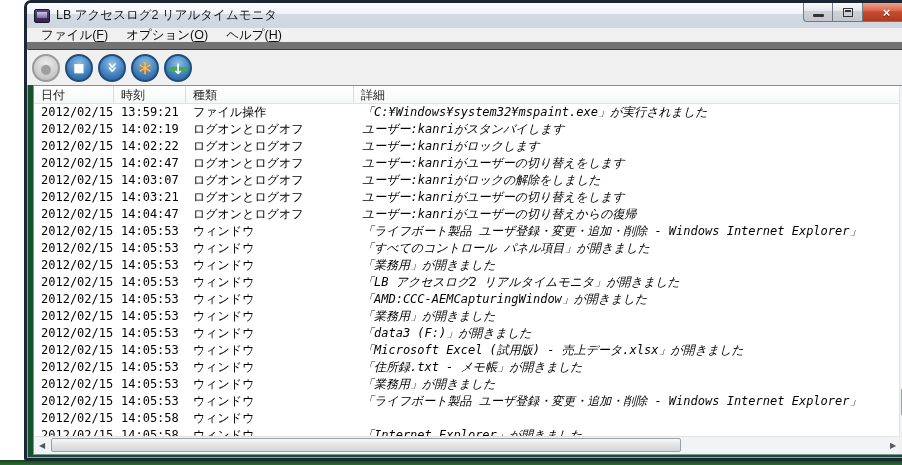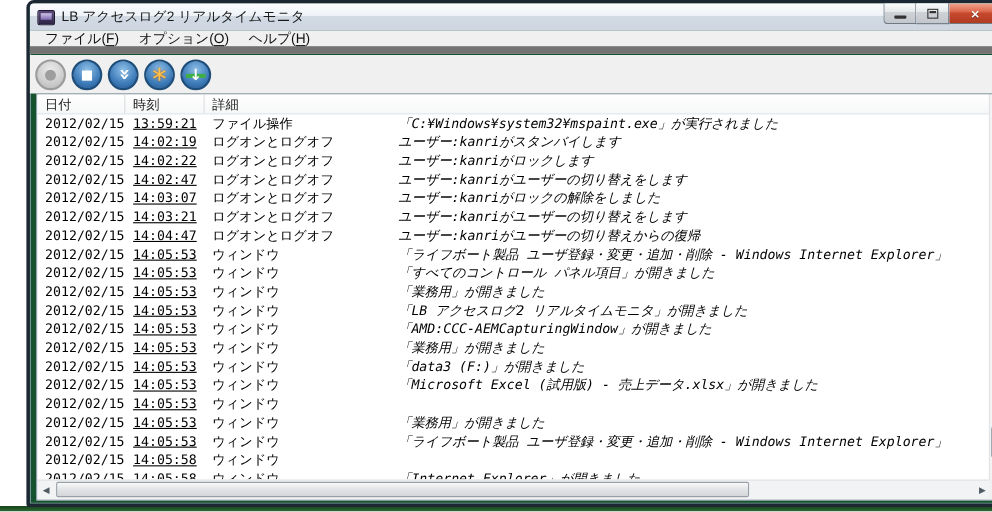--- a/index.html
+++ b/index.html
@@ -63,21 +63,21 @@
     border:1px solid #82909e; background:#fff; }
   .lv-content { position:absolute; left:0; top:0; right:17px; bottom:18px; overflow:hidden; background:#fff; }
   .lv-header { position:absolute; left:0; top:0; right:0; height:18px;
     background:linear-gradient(#ffffff,#f6f7f8); border-bottom:1px solid #dfe3e6;
     display:flex; font-size:12px; color:#222; }
   .hcell { padding:1px 0 0 7px; border-right:1px solid #d9dde1; height:100%; }
   .hc-date { width:80px; } .hc-time { width:72px; } .hc-type { width:168px; } .hc-detail { flex:1; border-right:none; }
   .lv-rows { position:absolute; left:0; top:18px; right:0; bottom:0; overflow:hidden;
     font-family:"DejaVu Sans Mono",monospace; font-size:12px; color:#000; }
   .lrow { display:flex; height:17px; line-height:17px; white-space:nowrap; }
-  .c-date { width:80px; padding-left:7px; flex:none; } .c-time { width:72px; padding-left:7px; flex:none;text-decoration:underline; }
+  .c-date { width:80px; padding-left:7px; flex:none; } .c-time { width:72px; padding-left:7px; flex:none; }
   .c-type { width:168px; padding-left:7px; flex:none; } .c-detail { flex:1; padding-left:8px; overflow:hidden;font-style:italic; }
 
   
   .vscroll { position:absolute; top:0; right:0; width:17px; height:352px; background:#f2f3f4; border-left:1px solid #e2e2e2; }
   .hscroll { position:absolute; left:0; bottom:0; height:18px; width:867px; background:#f2f3f4; border-top:1px solid #e2e2e2; }
   .sb-arrow { position:absolute; display:flex; align-items:center; justify-content:center;
     color:#4f5a63; font-size:8px; font-family:"DejaVu Sans",sans-serif; }
   .v-up { top:0; left:0; right:0; height:16px; }
   .v-down { bottom:0; left:0; right:0; height:16px; }
   .h-left { left:0; top:0; bottom:0; width:16px; }
@@ -141,20 +141,21 @@
           <span class="bar"></span>
           <span class="glyph">↓</span>
         </div>
     </div>
 
     <div class="listview">
       <div class="lv-content">
         <div class="lv-header">
           <div class="hcell hc-date">日付</div>
           <div class="hcell hc-time">時刻</div>
+          <div class="hcell hc-type">種類</div>
           <div class="hcell hc-detail">詳細</div>
         </div>
         <div class="lv-rows">
           <div class="lrow">
               <span class="c-date">2012/02/15</span>
               <span class="c-time">13:59:21</span>
               <span class="c-type">ファイル操作</span>
               <span class="c-detail">「C:¥Windows¥system32¥mspaint.exe」が実行されました</span>
             </div>
           <div class="lrow">
@@ -238,20 +239,21 @@
           <div class="lrow">
               <span class="c-date">2012/02/15</span>
               <span class="c-time">14:05:53</span>
               <span class="c-type">ウィンドウ</span>
               <span class="c-detail">「Microsoft Excel (試用版) - 売上データ.xlsx」が開きました</span>
             </div>
           <div class="lrow">
               <span class="c-date">2012/02/15</span>
               <span class="c-time">14:05:53</span>
               <span class="c-type">ウィンドウ</span>
+              <span class="c-detail">「住所録.txt - メモ帳」が開きました</span>
             </div>
           <div class="lrow">
               <span class="c-date">2012/02/15</span>
               <span class="c-time">14:05:53</span>
               <span class="c-type">ウィンドウ</span>
               <span class="c-detail">「業務用」が開きました</span>
             </div>
           <div class="lrow">
               <span class="c-date">2012/02/15</span>
               <span class="c-time">14:05:53</span>

